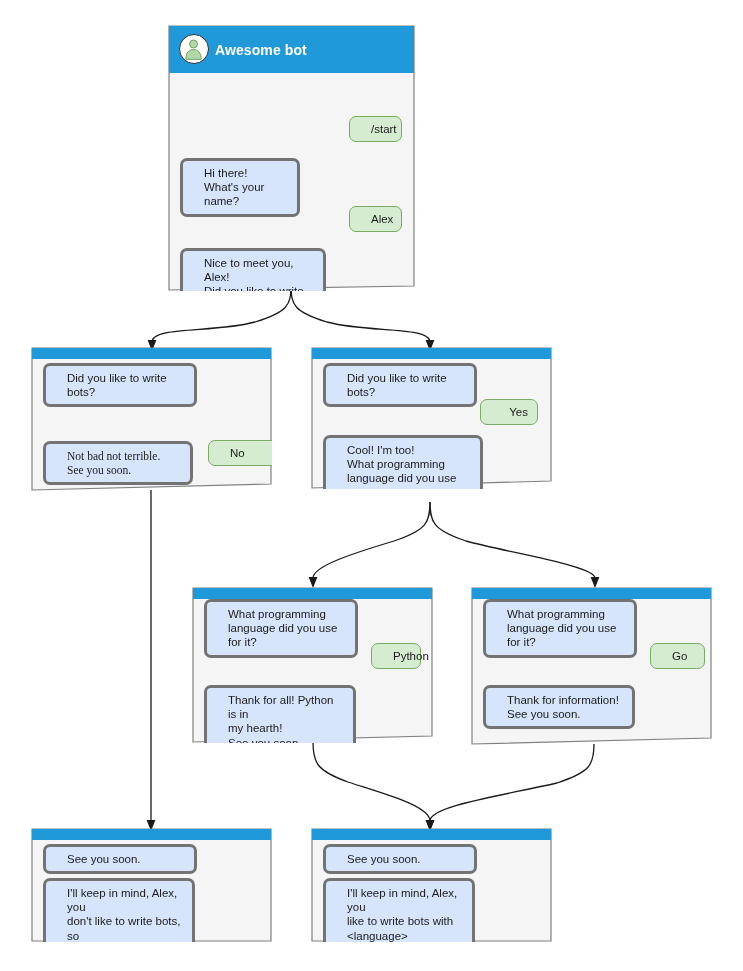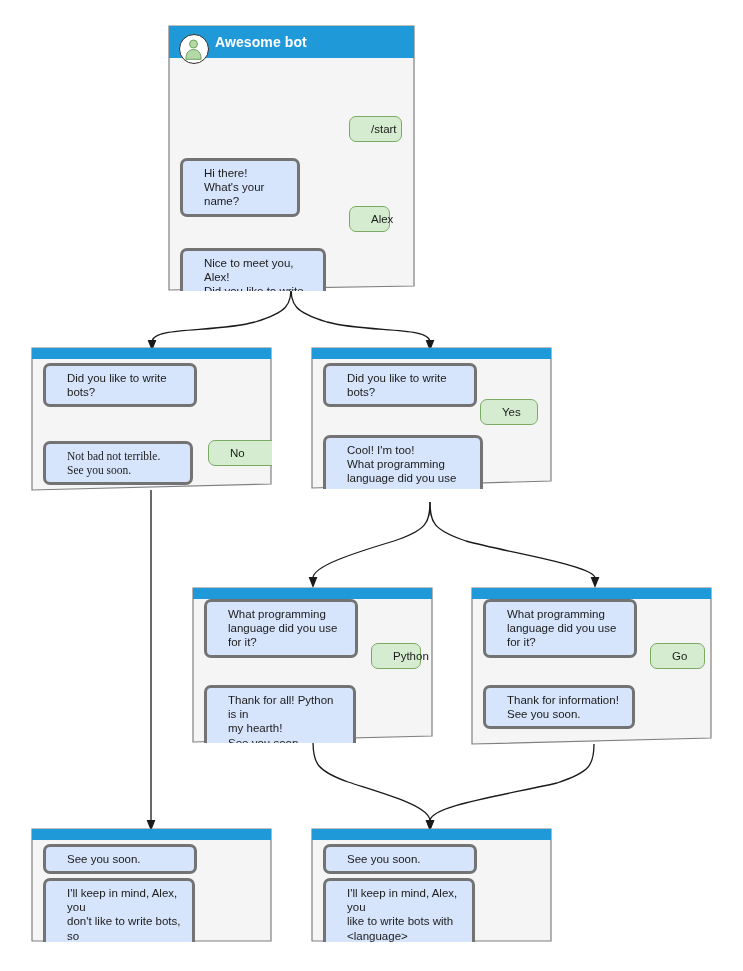--- a/index.html
+++ b/index.html
@@ -54,21 +54,21 @@
   .titlebar {
     position: absolute;
     left: 1px;
     top: 1px;
     right: 1px;
     height: 11px;
     background: #2099d9;
     box-sizing: border-box;
   }
   .titlebar.tall {
-    height: 32px;
+    height: 47px;
     display: flex;
     align-items: center;
     padding-left: 46px;
   }
   .bot-title {
     color: #ffffff;
     font-size: 14px;
     font-weight: bold;
     letter-spacing: 0.1px;
     white-space: nowrap;
@@ -180,21 +180,21 @@
       <div class="avatar">
         <svg viewBox="0 0 30 30" width="27" height="27">
           <circle cx="15" cy="10" r="4.4" fill="#b4d8a8" stroke="#6ba35b" stroke-width="1.1"></circle>
           <path d="M6.6 27 C6.6 19.2 10.2 16.2 15 16.2 C19.8 16.2 23.4 19.2 23.4 27 Z" fill="#b4d8a8" stroke="#6ba35b" stroke-width="1.1"></path>
         </svg>
       </div>
       <div class="chatarea" style="top:47px; height:219px;">
         <div class="bubble user" style="left:181px; top:44px; width:53px;">/start</div>
         <div class="bubble bot" style="left:12px; top:86px; width:120px;">Hi there!
 What's your name?</div>
-        <div class="bubble user" style="left:181px; top:134px; width:41px;">Alex</div>
+        <div class="bubble user" style="left:181px; top:134px; width:53px;">Alex</div>
         <div class="bubble bot" style="left:12px; top:176px; width:146px;">Nice to meet you, Alex!
 Did you like to write bots?</div>
       </div>
     </div>
   </div>
 
   <div class="node" style="left:31px; top:347px; width:241px; height:144px;">
     <svg class="node-shape" viewBox="0 0 241 144" width="241" height="144" preserveAspectRatio="none">
       <polygon points="1,1 240,1 240,137 1,143" fill="#f5f5f5" stroke="#808080" stroke-width="1.2"></polygon>
     </svg>
@@ -210,21 +210,21 @@
   </div>
 
   <div class="node" style="left:311px; top:347px; width:241px; height:142px;">
     <svg class="node-shape" viewBox="0 0 241 142" width="241" height="142" preserveAspectRatio="none">
       <polygon points="1,1 240,1 240,134 1,141" fill="#f5f5f5" stroke="#808080" stroke-width="1.2"></polygon>
     </svg>
     <div class="node-inner">
       <div class="titlebar"></div>
       <div class="chatarea" style="top:12px; height:130px;">
         <div class="bubble bot" style="left:12px; top:4px; width:154px;">Did you like to write bots?</div>
-        <div class="bubble user" style="left:169px; top:40px; width:58px;">Yes</div>
+        <div class="bubble user" style="left:169px; top:40px; width:58px;text-align:right;">Yes</div>
         <div class="bubble bot" style="left:12px; top:76px; width:160px;">Cool! I'm too!
 What programming
 language did you use for it?</div>
       </div>
     </div>
   </div>
 
   <div class="node" style="left:192px; top:587px; width:241px; height:156px;">
     <svg class="node-shape" viewBox="0 0 241 156" width="241" height="156" preserveAspectRatio="none">
       <polygon points="1,1 240,1 240,149 1,155" fill="#f5f5f5" stroke="#808080" stroke-width="1.2"></polygon>

